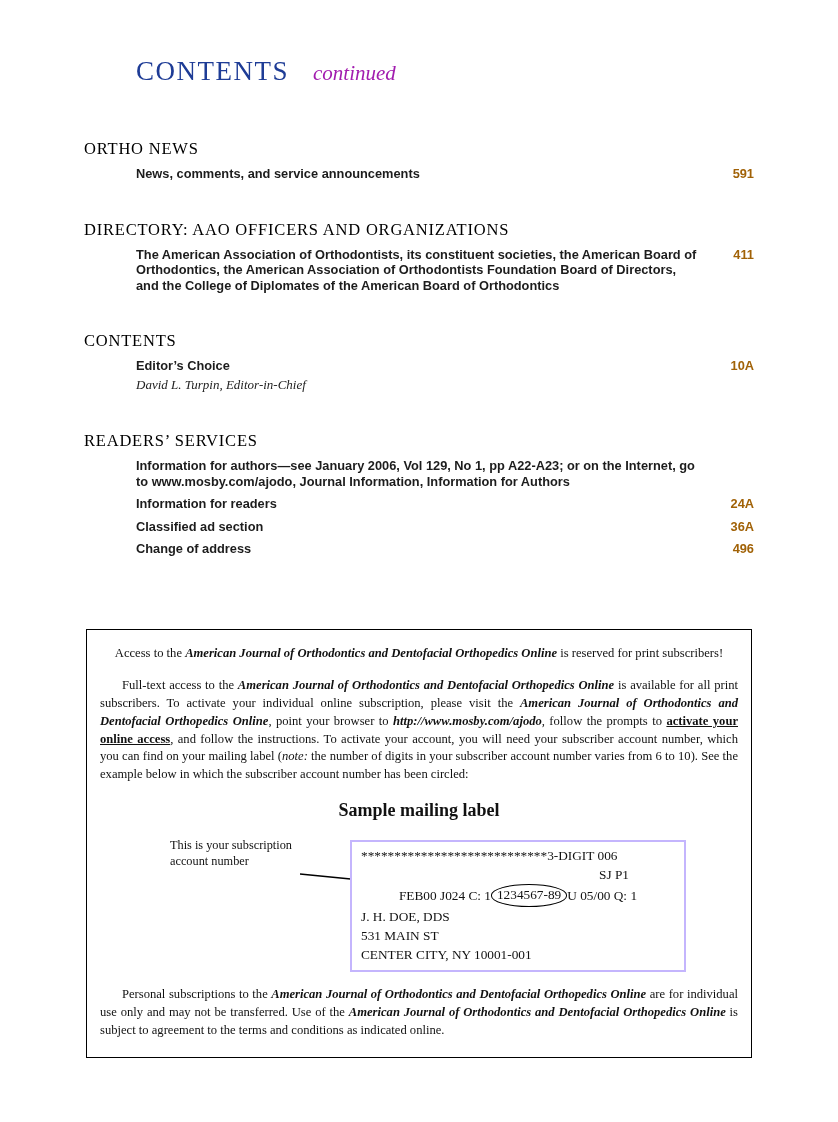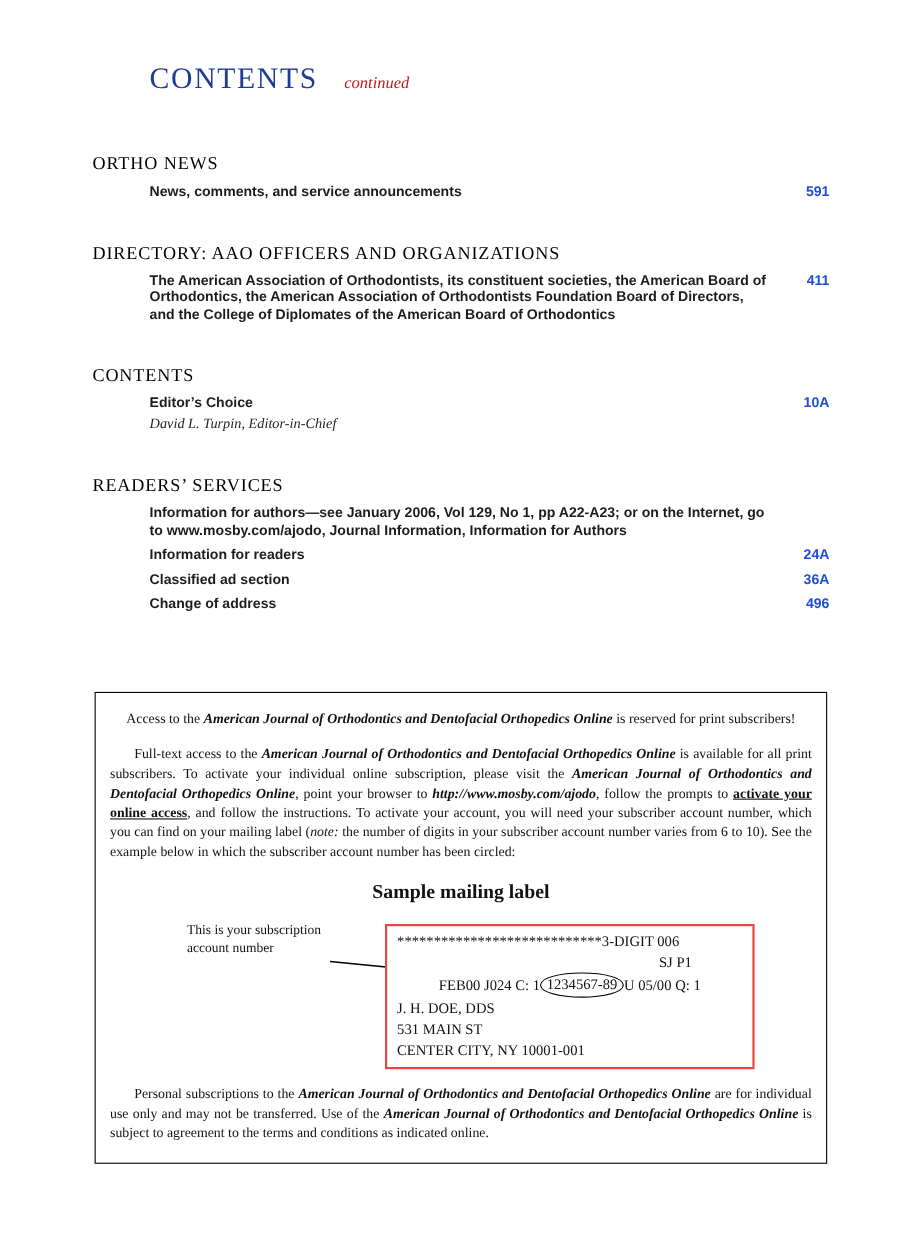--- a/index.html
+++ b/index.html
@@ -17,23 +17,23 @@
 
   
   .toc-header { padding-top: 56px; margin-left: 136px; }
   .toc-title {
     color: #1e3c96;
     font-size: 27px;
     letter-spacing: 1.5px;
     font-family: "Liberation Serif", serif;
   }
   .toc-continued {
-    color: #b91c1c;
+    color: #a21caf;
     font-style: italic;
-    font-size: 15px;
+    font-size: 21px;
     margin-left: 24px;
   }
 
   
   .sections { margin: 0 84px; }
   .section-heading {
     font-family: "Liberation Serif", serif;
     font-size: 16.5px;
     letter-spacing: 0.8px;
     color: #000;
@@ -47,21 +47,21 @@
     font-weight: 700;
     font-size: 12.8px;
     line-height: 1.22;
     color: #1c1c1c;
     max-width: 575px;
   }
   .entry-page {
     font-family: "Liberation Sans", sans-serif;
     font-weight: 700;
     font-size: 12.8px;
-    color: #1d4ed8;
+    color: #a16207;
     min-width: 42px;
     text-align: right;
     margin-left: 12px;
   }
   .entry-byline {
     font-family: "Liberation Serif", serif;
     font-style: italic;
     font-size: 13px;
     color: #222;
     margin-top: 3px;
@@ -84,21 +84,21 @@
   .label-title { text-align: center; font-weight: 700; margin-top: 14px; font-size: 18px; }
 
   .label-region { position: relative; height: 146px; margin-top: 10px; }
   .annotation {
     position: absolute; left: 70px; top: 4px; width: 150px;
     font-size: 12.3px; line-height: 1.3; text-align: left; text-indent: 0;
   }
   .arrow-svg { position: absolute; left: 198px; top: 36px; width: 178px; height: 28px; }
   .mail-label {
     position: absolute; left: 250px; top: 6px; width: 336px;
-    border: 2px solid #ef4444;
+    border: 2px solid #c4b5fd;
     padding: 4px 9px 6px 9px;
     box-sizing: border-box;
     font-size: 13.3px; line-height: 1.45;
     background: #fff;
   }
   .ml-line2 { text-align: right; padding-right: 46px; }
   .ml-line3 { display: flex; justify-content: center; align-items: center; }
   .circled {
     border: 1.4px solid #000;
     border-radius: 50%;

